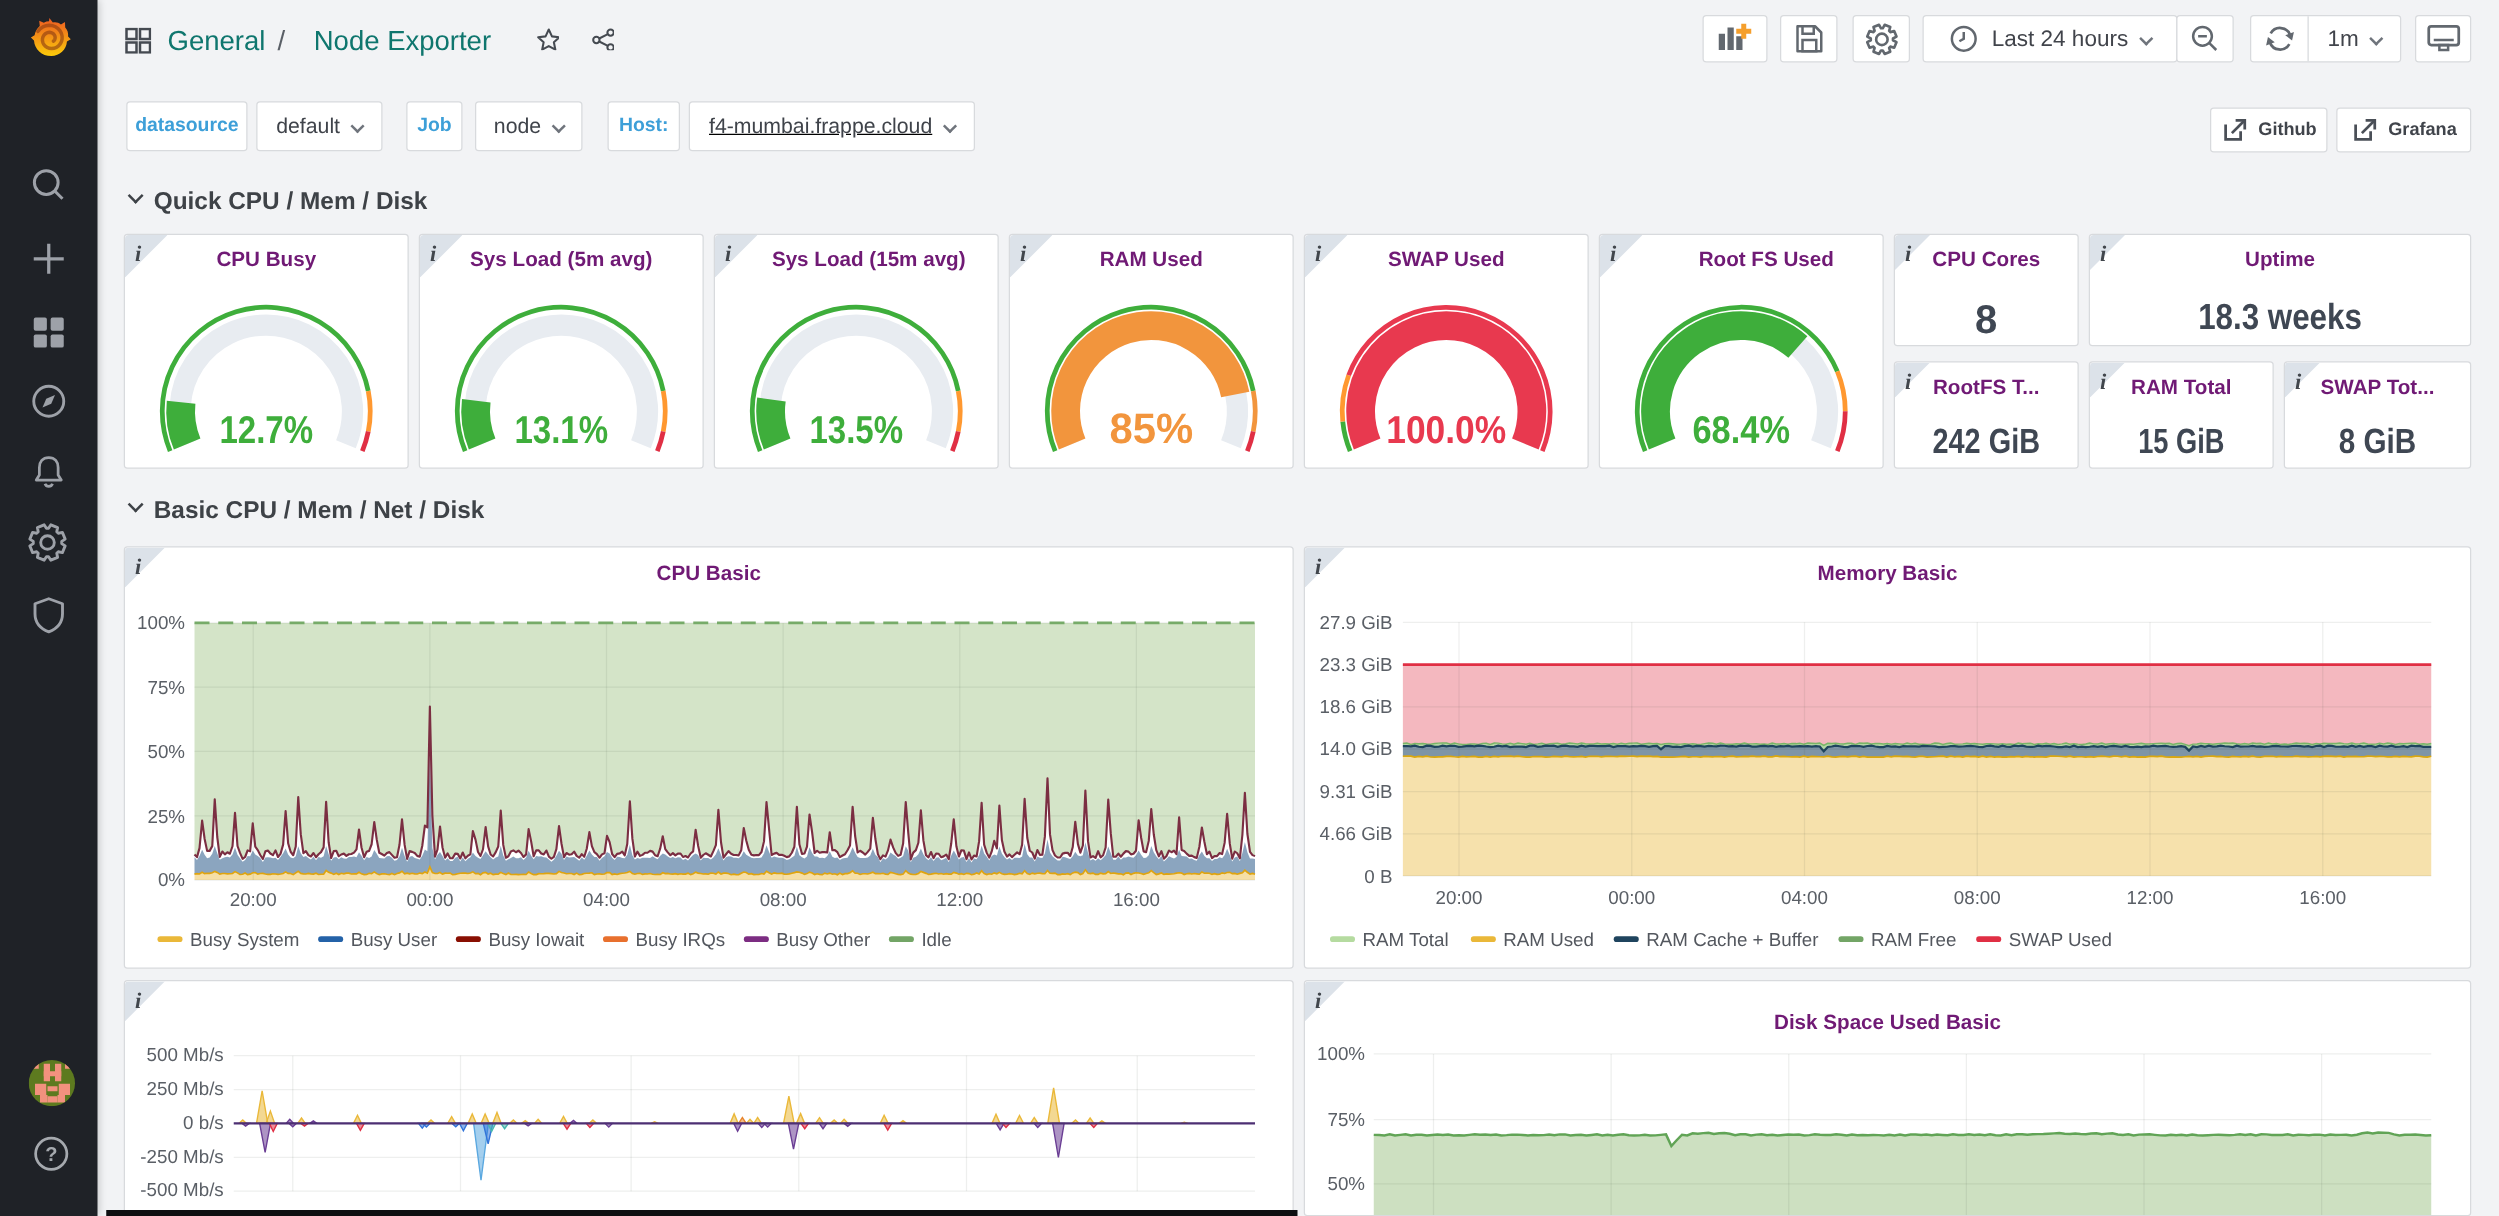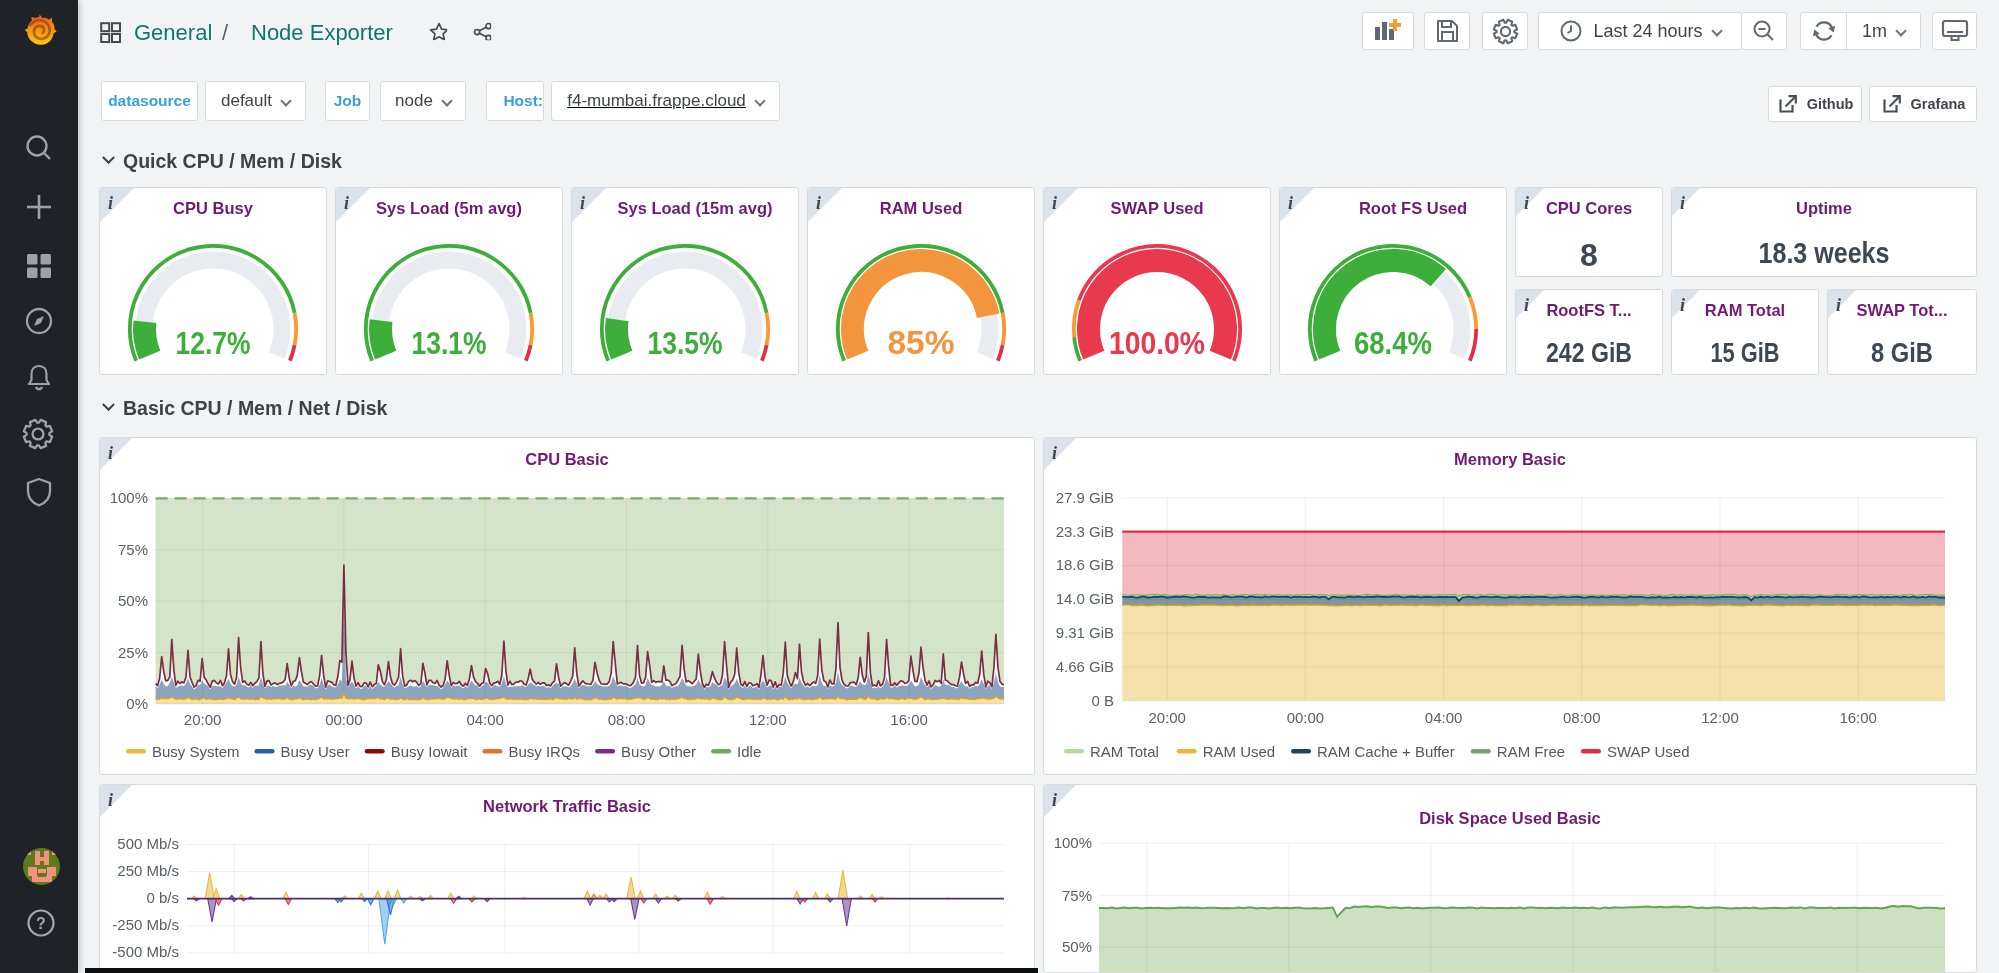--- a/index.html
+++ b/index.html
@@ -175,21 +175,21 @@
     <span style="font-size:17px;color:#3f434a;">default</span>
     <span class="caret"></span>
   </div>
 <div class="pill" style="left:325px;width:45px;">
     <span style="color:#3d9fd8;font-size:15.5px;font-weight:700;">Job</span>
   </div>
 <div class="pill" style="left:380px;width:86px;">
     <span style="font-size:17px;color:#3f434a;">node</span>
     <span class="caret"></span>
   </div>
-<div class="pill" style="left:486px;width:58px;justify-content:flex-end;">
+<div class="pill" style="left:486px;width:58px;">
     <span style="color:#3d9fd8;font-size:15.5px;font-weight:700;">Host:</span>
   </div>
 <div class="pill" style="left:551px;width:229px;text-decoration:underline;">
     <span style="font-size:17px;color:#3f434a;">f4-mumbai.frappe.cloud</span>
     <span class="caret"></span>
   </div>
 <div class="pill" style="left:1768px;top:86px;height:36px;width:94px;">
     <svg width="22" height="22" viewBox="0 0 22 22" style="">
       <path d="M3.5 6.5 L3.5 18.5 L15.5 18.5 L15.5 12" fill="none" stroke="#4a4f57" stroke-width="2.2"></path>
       <line x1="8.5" y1="13.5" x2="18" y2="4" stroke="#4a4f57" stroke-width="2.2"></line>
@@ -421,21 +421,20 @@
       <text x="273.005" y="319" class="leg" font-size="15">RAM Cache + Buffer</text>
       <rect x="426.80000000000007" y="311" width="20" height="4.6" rx="2.3" fill="#73a566"></rect>
       <text x="452.80000000000007" y="319" class="leg" font-size="15">RAM Free</text>
       <rect x="536.965" y="311" width="20" height="4.6" rx="2.3" fill="#e02f44"></rect>
       <text x="562.965" y="319" class="leg" font-size="15">SWAP Used</text>
 </svg>
   </div>
 <div class="panel" style="left:99px;top:784px;width:936px;height:189px;overflow:hidden;">
     <div class="fold" style="border-top-width:32px;border-right-width:32px;"></div>
     <div class="foldi">i</div>
-    <div class="ptitle" style="top:12px;">Network Traffic Basic</div>
 <svg width="936" height="189" viewBox="0 0 936 189" style="position:absolute;left:0;top:0" font-family="Liberation Sans, sans-serif">
 <line x1="87" y1="59.5" x2="904" y2="59.5" class="grid"></line>
       <line x1="87" y1="86.6" x2="904" y2="86.6" class="grid"></line>
       <line x1="87" y1="113.7" x2="904" y2="113.7" class="grid"></line>
       <line x1="87" y1="140.8" x2="904" y2="140.8" class="grid"></line>
       <line x1="87" y1="167.9" x2="904" y2="167.9" class="grid"></line>
 <line x1="134.2" y1="59.5" x2="134.2" y2="167.9" class="grid"></line>
       <line x1="268.4" y1="59.5" x2="268.4" y2="167.9" class="grid"></line>
       <line x1="404.9" y1="59.5" x2="404.9" y2="167.9" class="grid"></line>
       <line x1="539.0" y1="59.5" x2="539.0" y2="167.9" class="grid"></line>

